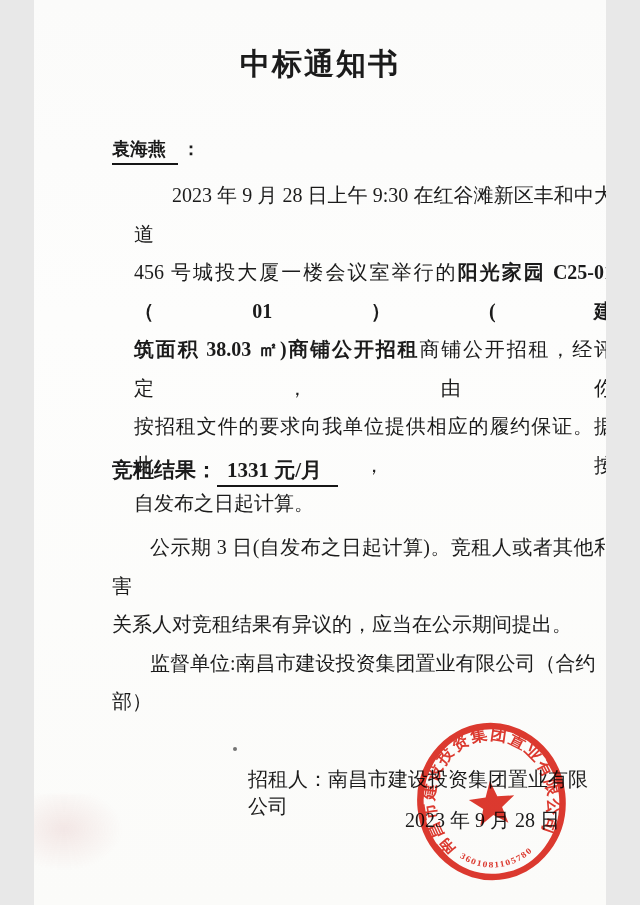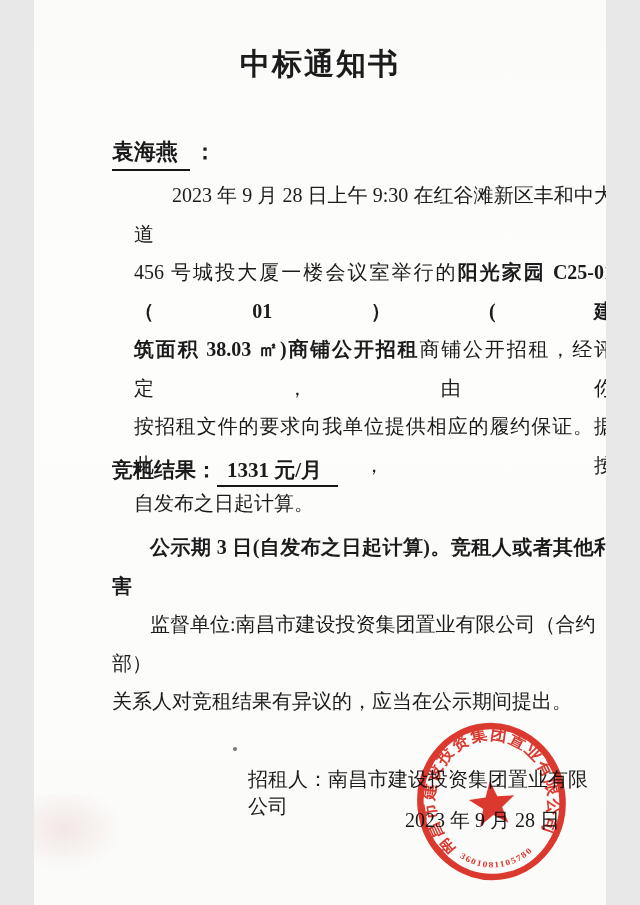--- a/index.html
+++ b/index.html
@@ -6,36 +6,36 @@
   .page {
     position:relative; width:572px; height:905px; margin:0 auto;
     background:linear-gradient(180deg,#fbfbfa 0%, #fdfdfc 35%, #fbfbf9 100%);
     font-family:"Liberation Serif","DejaVu Serif",serif;
     color:#1b1b1b; overflow:hidden;
   }
   .title {
     position:absolute; top:44px; left:0; right:0; text-align:center;
     font-size:30px; font-weight:bold; letter-spacing:2px;
   }
-  .addressee { position:absolute; left:78px; top:137px; font-size:22px; font-weight:bold; }
+  .addressee { position:absolute; left:78px; top:137px; font-size:18px; font-weight:bold; }
   .addressee .name { display:inline-block; border-bottom:2px solid #161616; padding:0 12px 2px 0; }
   .addressee .colon { margin-left:4px; }
 
   .body-block { position:absolute; left:78px; top:176px; width:502px; font-size:20px; }
   .bline { line-height:38.5px; text-align:justify; text-align-last:justify;margin-left:22px; }
   .bline.last { text-align-last:left; }
   .bline.indent { text-indent:38px; }
   .bu { font-weight:bold; text-decoration-thickness:2px; text-underline-offset:5px; }
 
   .result { position:absolute; left:78px; top:456px; font-size:21px; font-weight:bold; }
   .result .value { border-bottom:2px solid #161616; padding:0 16px 3px 10px; }
 
   .notice-block { position:absolute; left:78px; top:528px; width:502px; font-size:20px; }
   .nline { line-height:38.5px; }
-  .nline.justify { text-align:justify; text-align-last:justify;font-weight:bold; }
+  .nline.justify { text-align:justify; text-align-last:justify; }
   .nline.indent { text-indent:38px; }
 
   .sig-lessor { position:absolute; left:214px; top:766px; font-size:20px; }
   .sig-date   { position:absolute; left:371px; top:807px; font-size:20px; }
 
   .stamp {
     position:absolute; left:381px; top:721px; width:154px; height:162px;
     mix-blend-mode:multiply; opacity:.93;
   }
   .stamp text { font-family:"Liberation Serif","DejaVu Serif",serif; }
@@ -68,22 +68,22 @@
     <div class="bline"><span>按招租文件的要求向我单位提供相应的履约保证。据此，按</span></div>
     <div class="bline last"><span>自发布之日起计算。</span></div>
   </div>
 
   <div class="result">
     <span>竞租结果：</span><span class="value">1331 元/月</span>
   </div>
 
   <div class="notice-block">
     <div class="nline justify indent"><span>公示期 3 日(自发布之日起计算)。竞租人或者其他利害</span></div>
+    <div class="nline"><span>关系人对竞租结果有异议的，应当在公示期间提出。</span></div>
     <div class="nline indent"><span>监督单位:南昌市建设投资集团置业有限公司（合约部）</span></div>
-    <div class="nline"><span>关系人对竞租结果有异议的，应当在公示期间提出。</span></div>
   </div>
 
   <div class="sig-lessor">招租人：南昌市建设投资集团置业有限公司</div>
   <div class="sig-date">2023 年 9 月 28 日</div>
 
   <div class="artifact-dot"></div>
   <div class="smudge"></div>
 
   <svg class="stamp" viewBox="0 0 154 162" aria-hidden="true">
     <g transform="rotate(-6 77 81)">

